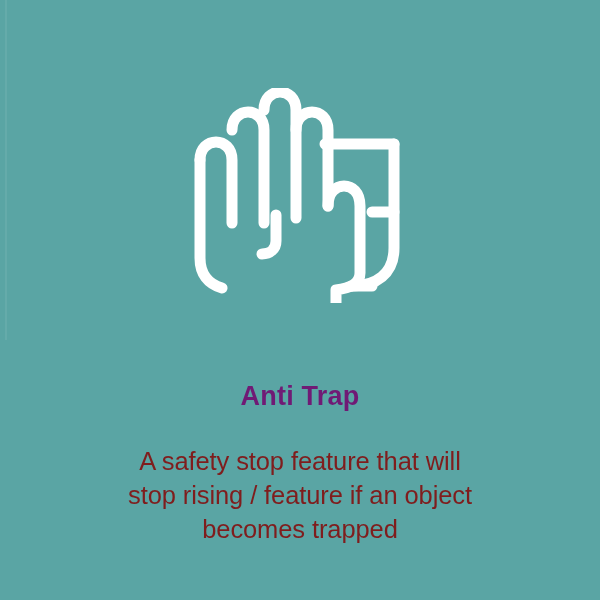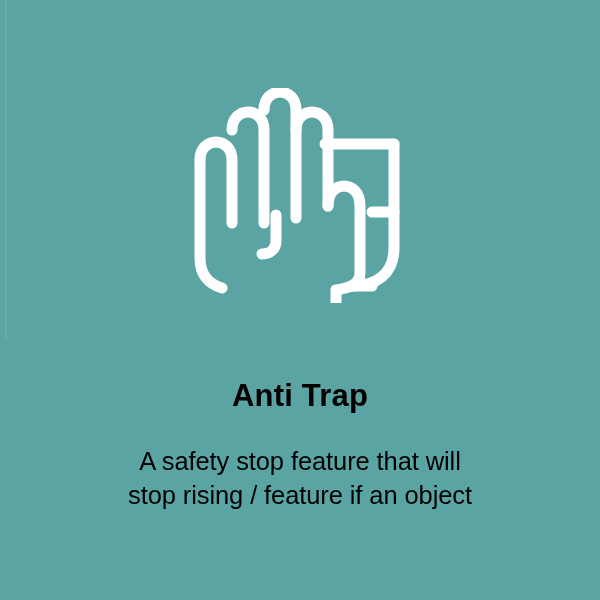--- a/index.html
+++ b/index.html
@@ -44,33 +44,33 @@
     display: block;
     width: 222px;
     height: 215px;
   }
   .title {
     position: absolute;
     left: 0;
     right: 0;
     top: 378px;
     text-align: center;
-    color: #000000;
-    font-size: 31px;
+    color: #701a75;
+    font-size: 27px;
     font-weight: 700;
     letter-spacing: 0.2px;
     line-height: 36px;
   }
   .desc {
     position: absolute;
     left: 60px;
     right: 60px;
     top: 444px;
     text-align: center;
-    color: #000000;
+    color: #7f1d1d;
     font-size: 25.5px;
     font-weight: 400;
     line-height: 34px;
     letter-spacing: -0.1px;
   }
 </style>
 </head>
 <body>
 
 <div class="card">
@@ -102,15 +102,16 @@
 
       <path d="M186 198 L166 198"></path>
     </svg>
   </div>
 
   <div class="title">Anti Trap</div>
 
   <div class="desc">
     <div>A safety stop feature that will</div>
     <div>stop rising / feature if an object</div>
+    <div>becomes trapped</div>
   </div>
 
 </div>
 
 </body></html>

